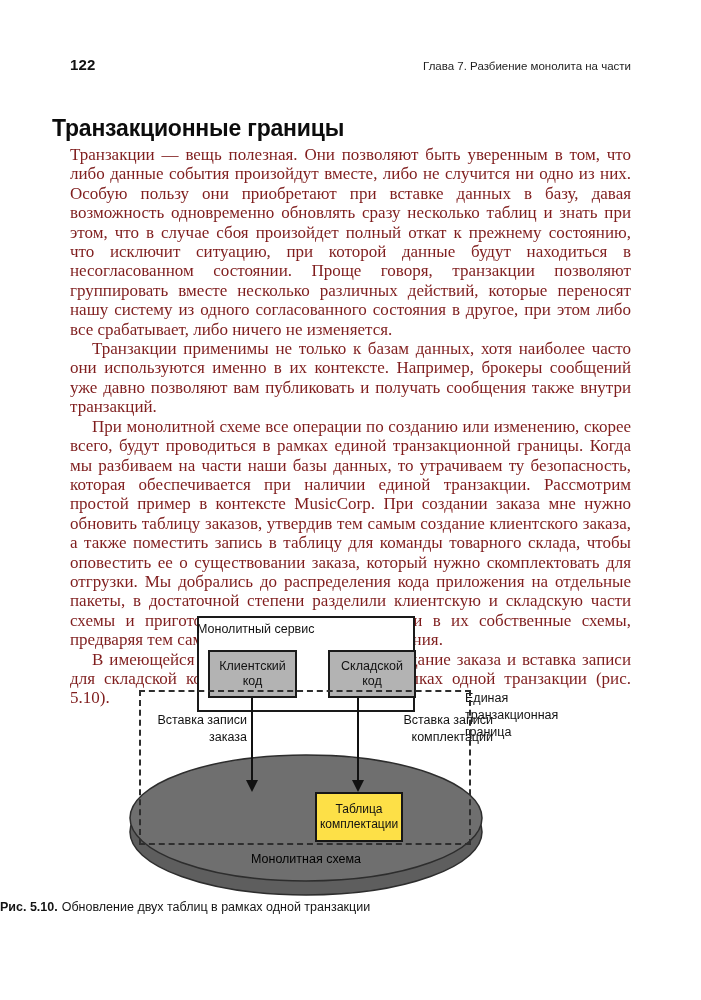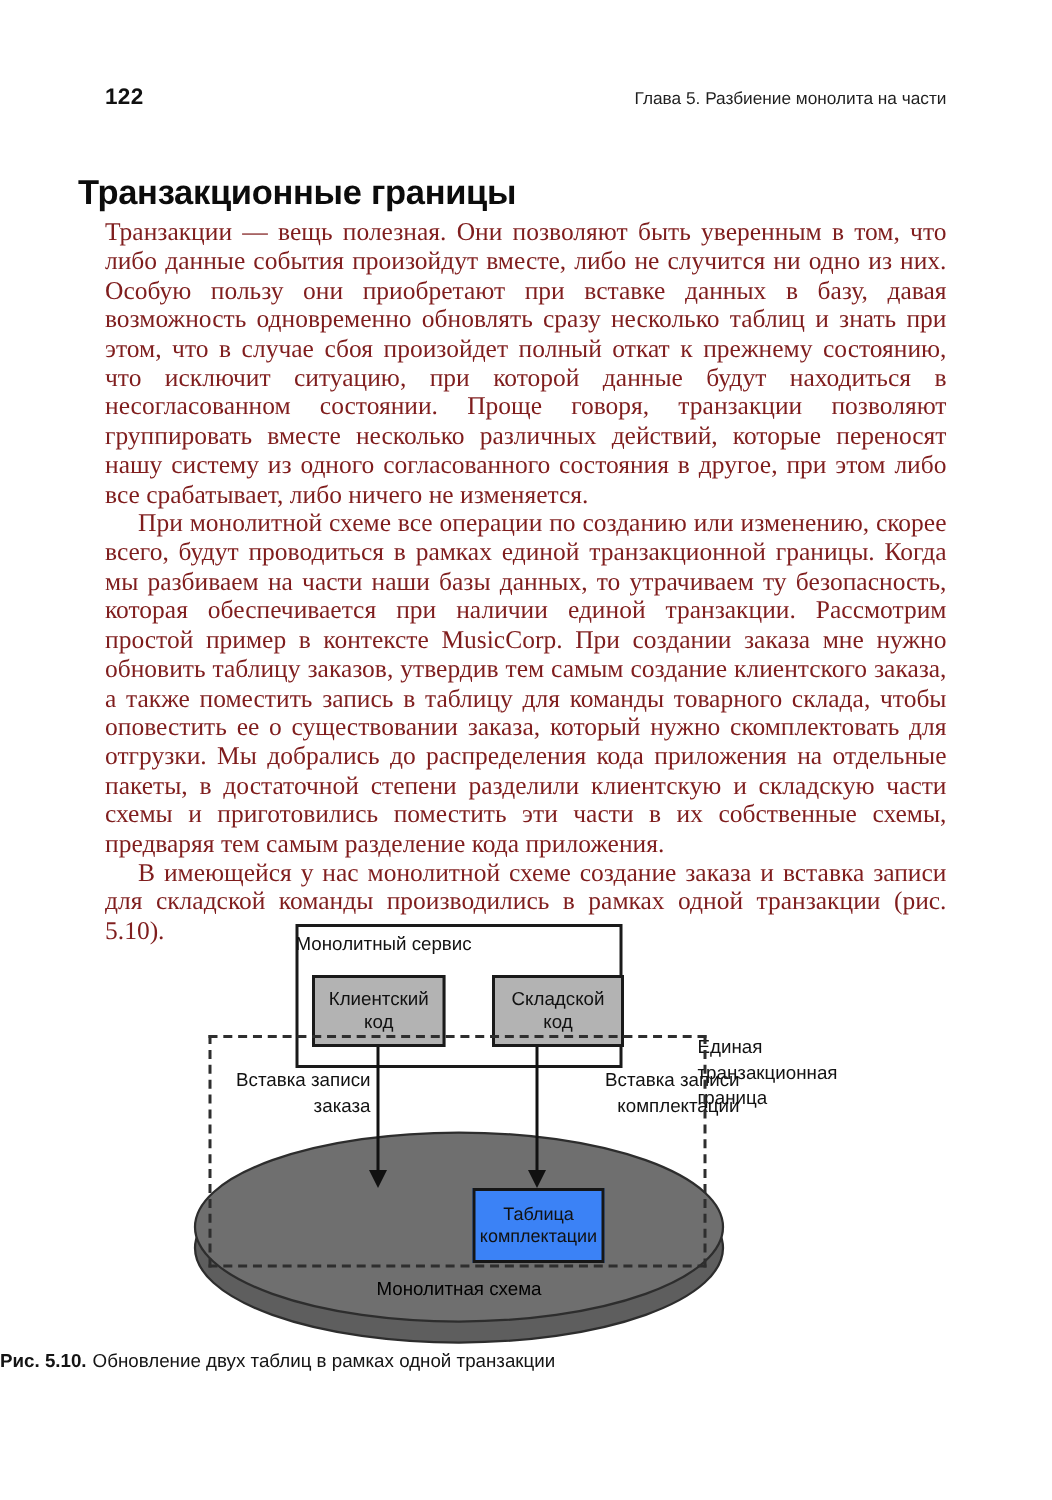--- a/index.html
+++ b/index.html
@@ -40,27 +40,28 @@
   .fig-caption{left:0;top:290px;width:701px;z-index:2;font-size:12.5px;color:#141414;}
   .fig-caption .cap-num{font-weight:bold;margin-right:4px;}
 </style>
 </head>
 <body>
 
 <div class="page">
 
   <div class="hdr">
     <span class="pagenum">122</span>
-    <span class="runhead">Глава 5. Разбиение монолита на части</span>
+    <span class="runhead">Глава 7. Разбиение монолита на части</span>
   </div>
 
   <h1 class="sect-title">Транзакционные границы</h1>
 
   <div class="bodytext">
     <p>Транзакции — вещь полезная. Они позволяют быть уверенным в том, что либо данные события произойдут вместе, либо не случится ни одно из них. Особую пользу они приобретают при вставке данных в базу, давая возможность одновременно обновлять сразу несколько таблиц и знать при этом, что в случае сбоя произойдет полный откат к прежнему состоянию, что исключит ситуацию, при которой данные будут находиться в несогласованном состоянии. Проще говоря, транзакции позволяют группировать вместе несколько различных действий, которые переносят нашу систему из одного согласованного состояния в другое, при этом либо все срабатывает, либо ничего не изменяется.</p>
+    <p class="indent">Транзакции применимы не только к базам данных, хотя наиболее часто они используются именно в их контексте. Например, брокеры сообщений уже давно позволяют вам публиковать и получать сообщения также внутри транзакций.</p>
     <p class="indent">При монолитной схеме все операции по созданию или изменению, скорее всего, будут проводиться в рамках единой транзакционной границы. Когда мы разбиваем на части наши базы данных, то утрачиваем ту безопасность, которая обеспечивается при наличии единой транзакции. Рассмотрим простой пример в контексте MusicCorp. При создании заказа мне нужно обновить таблицу заказов, утвердив тем самым создание клиентского заказа, а также поместить запись в таблицу для команды товарного склада, чтобы оповестить ее о существовании заказа, который нужно скомплектовать для отгрузки. Мы добрались до распределения кода приложения на отдельные пакеты, в достаточной степени разделили клиентскую и складскую части схемы и приготовились поместить эти части в их собственные схемы, предваряя тем самым разделение кода приложения.</p>
     <p class="indent">В имеющейся у нас монолитной схеме создание заказа и вставка записи для складской команды производились в рамках одной транзакции (рис. 5.10).</p>
   </div>
 
   <div class="diagram">
 
     <svg class="fig-svg abs" width="701" height="330" viewBox="0 0 701 330">
       <ellipse cx="306" cy="222" rx="176" ry="63" stroke="#2d2d2d" stroke-width="1.5" fill="#5e5e5e"></ellipse>
       <ellipse cx="306" cy="208" rx="176" ry="63" stroke="#2d2d2d" stroke-width="1.5" fill="#6f6f6f"></ellipse>
       <line x1="252" y1="88" x2="252" y2="172" stroke="#111" stroke-width="2"></line>
@@ -74,21 +75,21 @@
     <div class="code-box client abs" style="background:#b3b3b3;">
       <span>Клиентский код</span>
     </div>
     <div class="code-box warehouse abs" style="background:#b3b3b3;">
       <span>Складской код</span>
     </div>
 
     <div class="arrow-label left abs">Вставка записи заказа</div>
     <div class="arrow-label right abs">Вставка записи комплектации</div>
 
-    <div class="table-box picking abs" style="background:#3b82f6;">
+    <div class="table-box picking abs" style="background:#fde047;">
       <span>Таблица комплектации</span>
     </div>
     <div class="schema-label abs">Монолитная схема</div>
 
     <div class="dash-rect abs"></div>
     <div class="boundary-label abs">Единая транзакционная граница</div>
 
     <div class="fig-caption abs">
       <span class="cap-num">Рис. 5.10.</span><span>Обновление двух таблиц в рамках одной транзакции</span>
     </div>

